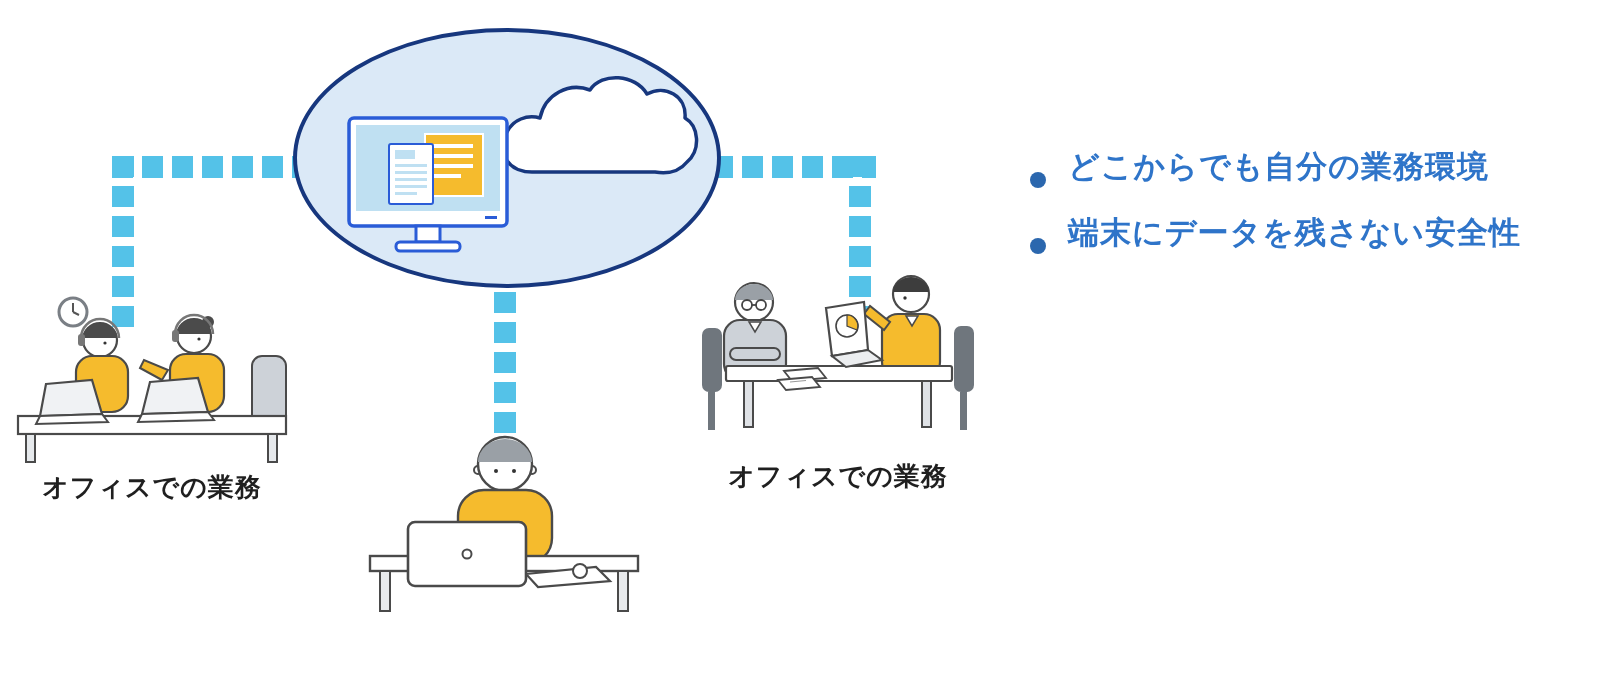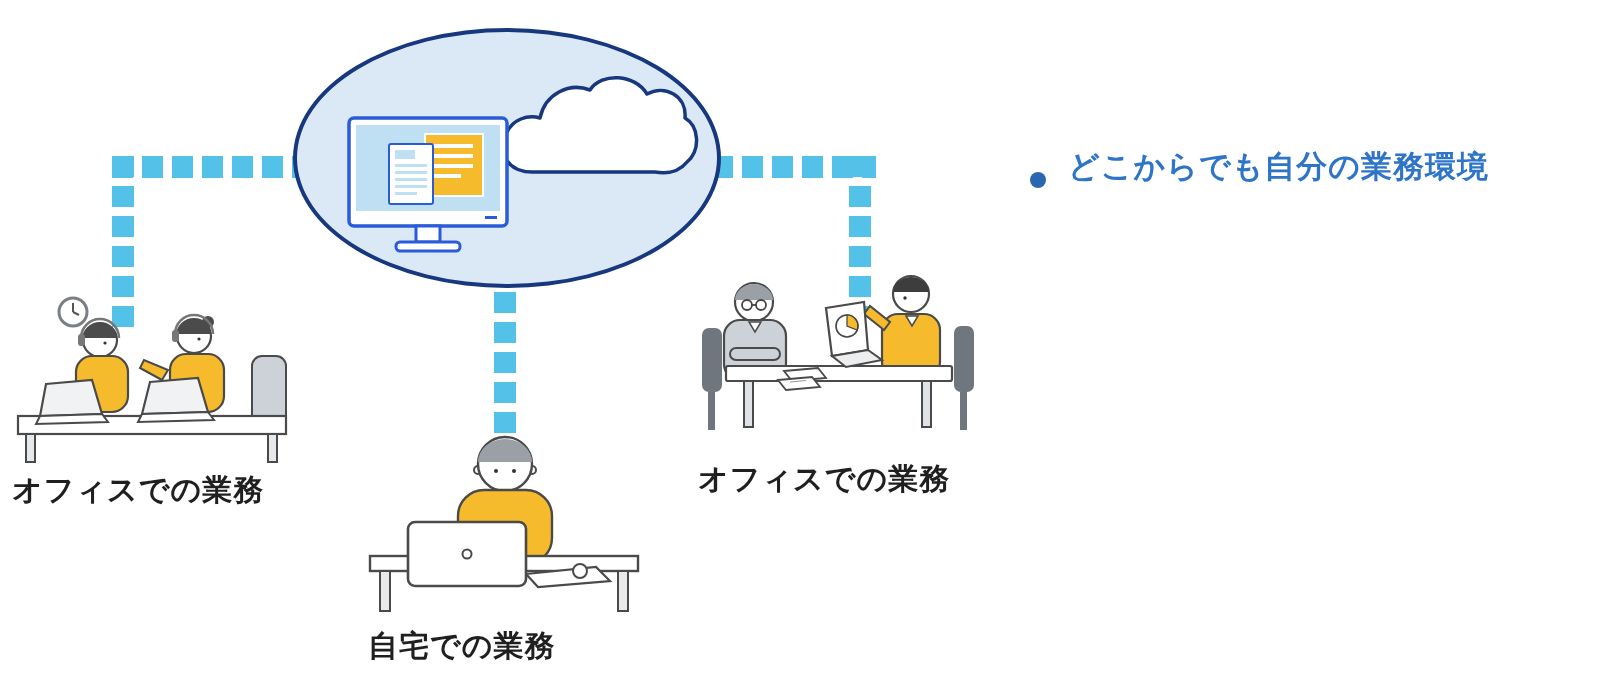--- a/index.html
+++ b/index.html
@@ -16,21 +16,21 @@
   .cloud-ellipse{
     position:absolute;left:293px;top:28px;width:420px;height:252px;
     background:var(--cloud-fill,#dbe9f7);
     border:4px solid var(--cloud-border,#17377e);
     border-radius:50%;
   }
   .cloud-ellipse svg{position:absolute;left:0;top:0;}
   
   .scene{position:absolute;margin:0;padding:0;}
   .scene figcaption{
-    text-align:left;font-size:30px;font-weight:700;color:var(--label,#1f1f1f);
+    text-align:center;font-size:26px;font-weight:700;color:var(--label,#1f1f1f);
     letter-spacing:1px;margin-top:2px;
   }
   .scene.office{left:12px;top:296px;width:280px;}
   .scene.home{left:368px;top:424px;width:272px;}
   .scene.meeting{left:698px;top:268px;width:280px;}
   
   .bullets{position:absolute;left:1030px;top:150px;list-style:none;margin:0;padding:0;}
   .bullets li{display:flex;align-items:flex-end;margin-bottom:28px;height:38px;}
   .bullets .dot{
     width:16px;height:16px;border-radius:50%;background:var(--bullet,#2b67ae);
@@ -140,21 +140,20 @@
       <rect x="2" y="132" width="268" height="15" fill="#ffffff" stroke="var(--outline,#4a4a4a)" stroke-width="2.4"></rect>
       <rect x="12" y="147" width="10" height="40" fill="#e8eaec" stroke="var(--outline,#4a4a4a)" stroke-width="2"></rect>
       <rect x="250" y="147" width="10" height="40" fill="#e8eaec" stroke="var(--outline,#4a4a4a)" stroke-width="2"></rect>
       <g>
         <polygon points="158,150 228,143 242,157 170,163" fill="#ffffff" stroke="var(--outline,#4a4a4a)" stroke-width="2.2"></polygon>
         <circle cx="212" cy="147" r="7" fill="#ffffff" stroke="var(--outline,#4a4a4a)" stroke-width="2"></circle>
         <rect x="40" y="98" width="118" height="64" rx="7" fill="#ffffff" stroke="var(--outline,#4a4a4a)" stroke-width="2.6"></rect>
         <circle cx="99" cy="130" r="4.5" fill="none" stroke="var(--outline,#4a4a4a)" stroke-width="2"></circle>
       </g>
     </svg>
-    <figcaption>自宅での業務</figcaption>
   </figure>
 
   <figure class="scene meeting">
     <svg width="280" height="185" viewBox="0 0 280 185">
       <rect x="4" y="60" width="20" height="64" rx="7" fill="var(--gray-dark,#6f767d)"></rect>
       <rect x="10" y="124" width="7" height="38" fill="var(--gray-dark,#6f767d)"></rect>
       <rect x="256" y="58" width="20" height="66" rx="7" fill="var(--gray-dark,#6f767d)"></rect>
       <rect x="262" y="124" width="7" height="38" fill="var(--gray-dark,#6f767d)"></rect>
       <g>
         <circle cx="56" cy="34" r="19" fill="#ffffff" stroke="var(--outline,#4a4a4a)" stroke-width="2.2"></circle>
@@ -190,15 +189,19 @@
       </g>
     </svg>
     <figcaption>オフィスでの業務</figcaption>
   </figure>
 
   <ul class="bullets">
     <li>
       <span class="dot"></span>
       <span class="txt">どこからでも自分の業務環境</span>
     </li>
+    <li>
+      <span class="dot"></span>
+      <span class="txt">端末にデータを残さない安全性</span>
+    </li>
   </ul>
 
 </div>
 
 </body></html>

